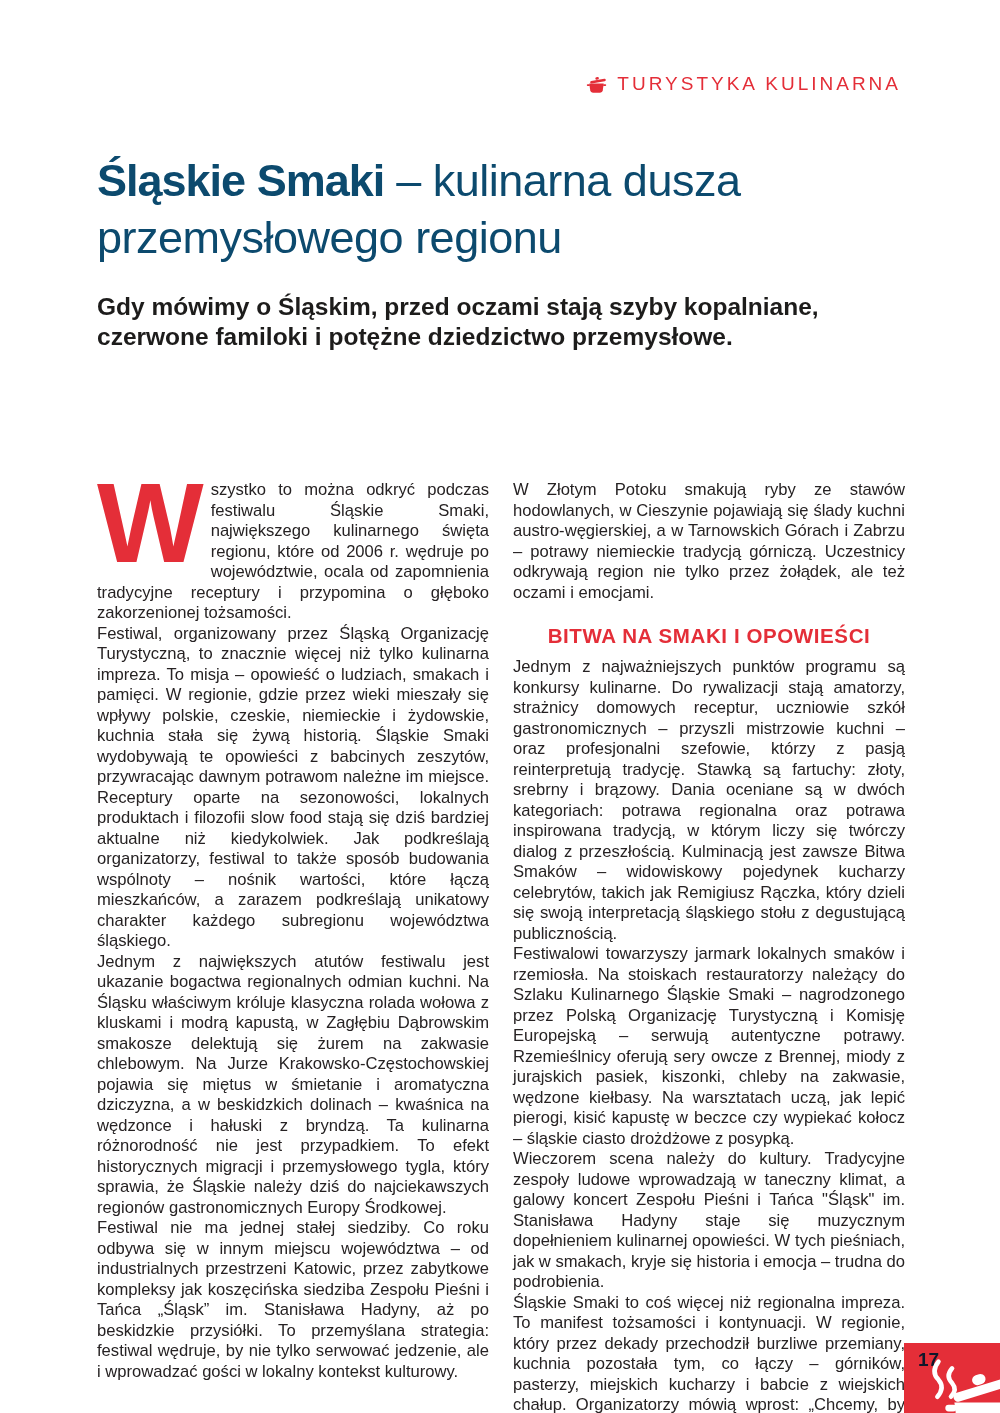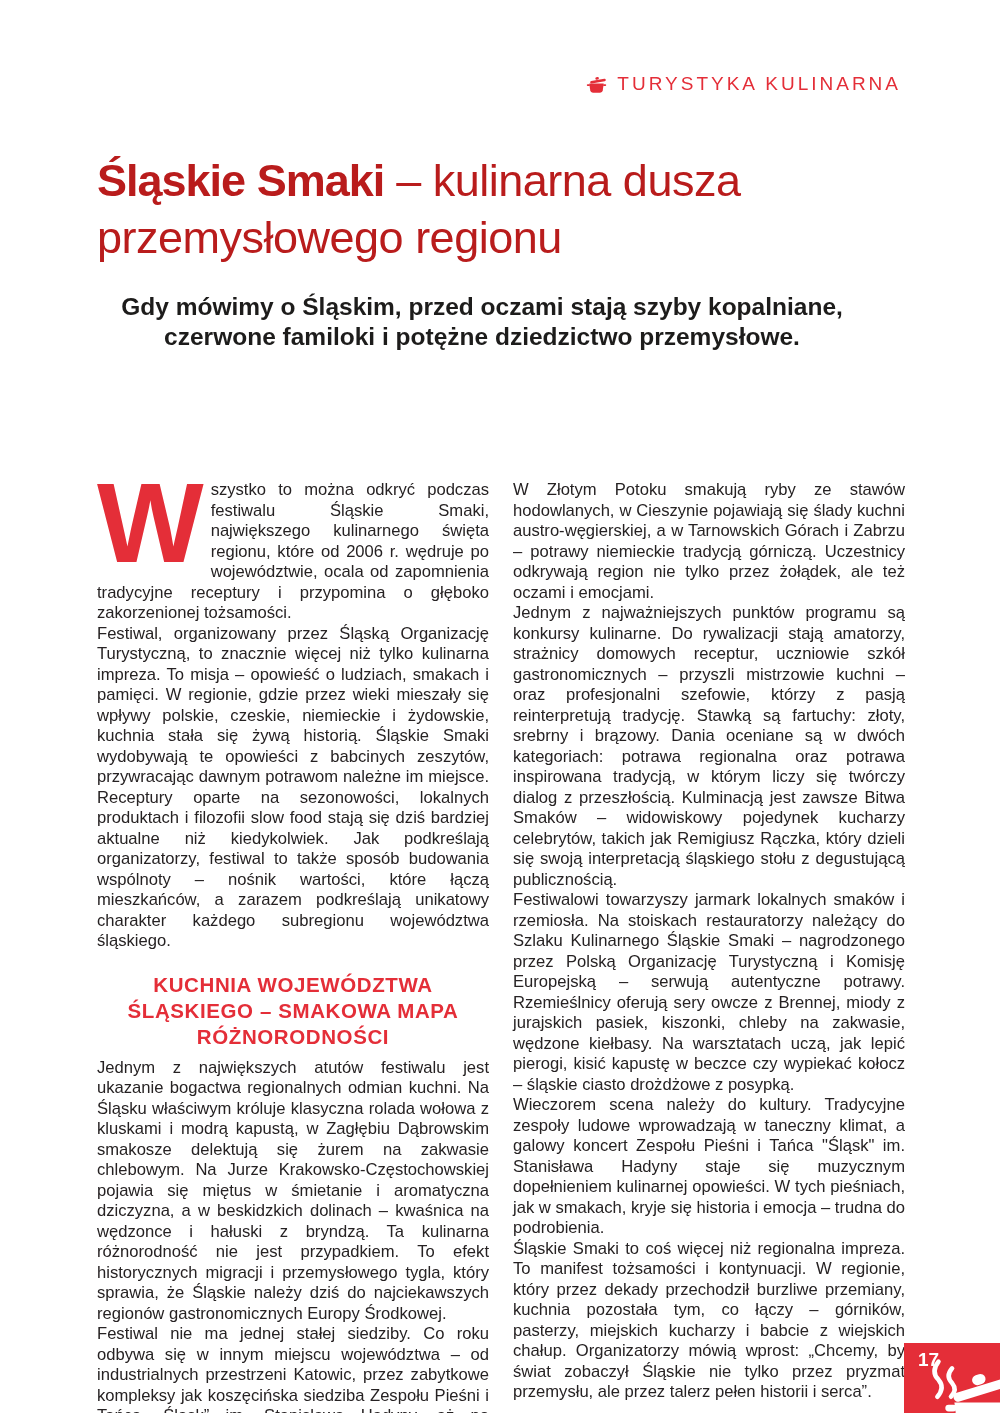--- a/index.html
+++ b/index.html
@@ -17,28 +17,28 @@
     display:flex; align-items:center; gap:9px;
     color:var(--accent);
     font-size:19px; letter-spacing:3px; font-weight:400;
   }
   .category svg{ display:block; }
 
   
   .headline{
     position:absolute; left:97px; top:136px; width:825px;
     font-size:45px; line-height:57px; letter-spacing:-0.5px;
-    color:#b91c1c; font-weight:300;
+    color:#0c4a6e; font-weight:300;
   }
   .headline .strong{ font-weight:800; letter-spacing:-1px; }
 
   
   .lead{
     position:absolute; left:97px; top:276px; width:770px;
-    font-size:24.5px; line-height:30px; color:#1d1c1b;text-align:center;
+    font-size:24.5px; line-height:30px; color:#1d1c1b;
   }
   .lead-bold{ display:block; font-weight:700; width:770px; }
   .lead-text{ display:block; font-weight:400; width:712px; }
 
   
   .columns{
     position:absolute; left:97px; top:464px; width:808px;
     display:flex; gap:24px;
   }
   .col{ width:392px; }
@@ -57,21 +57,21 @@
     font-weight:600; margin:2px 10px 0 0; letter-spacing:-3px;
   }
 
   
   .folio{
     position:absolute; right:0; bottom:0; width:96px; height:86px;
     background:var(--accent); overflow:hidden;
   }
   .folio-number{
     position:absolute; left:14px; top:6px;
-    color:#ffffff; font-size:19px; font-weight:600;
+    color:#0f172a; font-size:19px; font-weight:600;
   }
   .folio-pot{ position:absolute; right:-18px; bottom:-16px; }
 </style>
 </head>
 <body>
 
 <div class="page">
 
   <div class="category">
     <span>
@@ -91,26 +91,26 @@
   <h1 class="headline"><span class="strong">Śląskie Smaki</span><span> – kulinarna dusza przemysłowego regionu</span></h1>
 
   <div class="lead">
     <span class="lead-bold">Gdy mówimy o Śląskim, przed oczami stają szyby kopalniane, czerwone familoki i potężne dziedzictwo przemysłowe.</span>
   </div>
 
   <div class="columns">
     <div class="col" id="col-left">
         <p class="body-par"><span class="dropcap">W</span>szystko to można odkryć podczas festiwalu Śląskie Smaki, największego kulinarnego święta regionu, które od 2006 r. wędruje po województwie, ocala od zapomnienia tradycyjne receptury i przypomina o głęboko zakorzenionej tożsamości.</p>
         <p class="body-par">Festiwal, organizowany przez Śląską Organizację Turystyczną, to znacznie więcej niż tylko kulinarna impreza. To misja – opowieść o ludziach, smakach i pamięci. W regionie, gdzie przez wieki mieszały się wpływy polskie, czeskie, niemieckie i żydowskie, kuchnia stała się żywą historią. Śląskie Smaki wydobywają te opowieści z babcinych zeszytów, przywracając dawnym potrawom należne im miejsce. Receptury oparte na sezonowości, lokalnych produktach i filozofii slow food stają się dziś bardziej aktualne niż kiedykolwiek. Jak podkreślają organizatorzy, festiwal to także sposób budowania wspólnoty – nośnik wartości, które łączą mieszkańców, a zarazem podkreślają unikatowy charakter każdego subregionu województwa śląskiego.</p>
-        <h3 class="col-heading">KUCHNIA WOJEWÓDZTWA ŚLĄSKIEGO – SMAKOWA MAPA RÓŻNORODNOŚCI</h3>
         <p class="body-par">Jednym z największych atutów festiwalu jest ukazanie bogactwa regionalnych odmian kuchni. Na Śląsku właściwym króluje klasyczna rolada wołowa z kluskami i modrą kapustą, w Zagłębiu Dąbrowskim smakosze delektują się żurem na zakwasie chlebowym. Na Jurze Krakowsko-Częstochowskiej pojawia się miętus w śmietanie i aromatyczna dziczyzna, a w beskidzkich dolinach – kwaśnica na wędzonce i hałuski z bryndzą. Ta kulinarna różnorodność nie jest przypadkiem. To efekt historycznych migracji i przemysłowego tygla, który sprawia, że Śląskie należy dziś do najciekawszych regionów gastronomicznych Europy Środkowej.</p>
         <p class="body-par">Festiwal nie ma jednej stałej siedziby. Co roku odbywa się w innym miejscu województwa – od industrialnych przestrzeni Katowic, przez zabytkowe kompleksy jak koszęcińska siedziba Zespołu Pieśni i Tańca „Śląsk” im. Stanisława Hadyny, aż po beskidzkie przysiółki. To przemyślana strategia: festiwal wędruje, by nie tylko serwować jedzenie, ale i wprowadzać gości w lokalny kontekst kulturowy.</p>
       </div>
     <div class="col" id="col-right">
         <p class="body-par">W Złotym Potoku smakują ryby ze stawów hodowlanych, w Cieszynie pojawiają się ślady kuchni austro-węgierskiej, a w Tarnowskich Górach i Zabrzu – potrawy niemieckie tradycją górniczą. Uczestnicy odkrywają region nie tylko przez żołądek, ale też oczami i emocjami.</p>
+        <h3 class="col-heading">BITWA NA SMAKI I OPOWIEŚCI</h3>
         <p class="body-par">Jednym z najważniejszych punktów programu są konkursy kulinarne. Do rywalizacji stają amatorzy, strażnicy domowych receptur, uczniowie szkół gastronomicznych – przyszli mistrzowie kuchni – oraz profesjonalni szefowie, którzy z pasją reinterpretują tradycję. Stawką są fartuchy: złoty, srebrny i brązowy. Dania oceniane są w dwóch kategoriach: potrawa regionalna oraz potrawa inspirowana tradycją, w którym liczy się twórczy dialog z przeszłością. Kulminacją jest zawsze Bitwa Smaków – widowiskowy pojedynek kucharzy celebrytów, takich jak Remigiusz Rączka, który dzieli się swoją interpretacją śląskiego stołu z degustującą publicznością.</p>
         <p class="body-par">Festiwalowi towarzyszy jarmark lokalnych smaków i rzemiosła. Na stoiskach restauratorzy należący do Szlaku Kulinarnego Śląskie Smaki – nagrodzonego przez Polską Organizację Turystyczną i Komisję Europejską – serwują autentyczne potrawy. Rzemieślnicy oferują sery owcze z Brennej, miody z jurajskich pasiek, kiszonki, chleby na zakwasie, wędzone kiełbasy. Na warsztatach uczą, jak lepić pierogi, kisić kapustę w beczce czy wypiekać kołocz – śląskie ciasto drożdżowe z posypką.</p>
         <p class="body-par">Wieczorem scena należy do kultury. Tradycyjne zespoły ludowe wprowadzają w taneczny klimat, a galowy koncert Zespołu Pieśni i Tańca "Śląsk" im. Stanisława Hadyny staje się muzycznym dopełnieniem kulinarnej opowieści. W tych pieśniach, jak w smakach, kryje się historia i emocja – trudna do podrobienia.</p>
         <p class="body-par">Śląskie Smaki to coś więcej niż regionalna impreza. To manifest tożsamości i kontynuacji. W regionie, który przez dekady przechodził burzliwe przemiany, kuchnia pozostała tym, co łączy – górników, pasterzy, miejskich kucharzy i babcie z wiejskich chałup. Organizatorzy mówią wprost: „Chcemy, by świat zobaczył Śląskie nie tylko przez pryzmat przemysłu, ale przez talerz pełen historii i serca”.</p>
       </div>
   </div>
 
   <div class="folio">
     <span class="folio-number">17</span>
     <span class="folio-pot">

